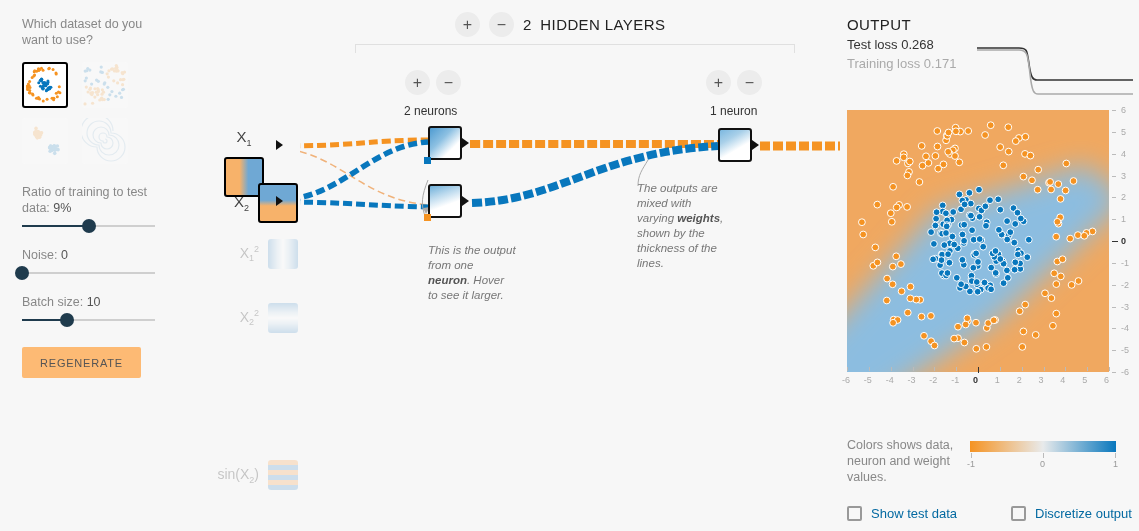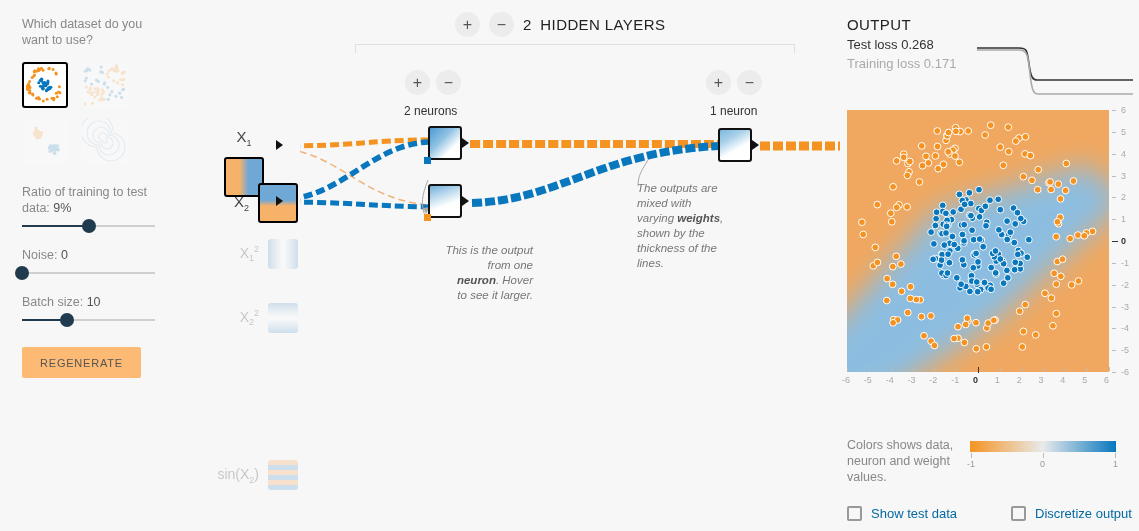--- a/index.html
+++ b/index.html
@@ -543,21 +543,21 @@
     <div class="neuron" style="left:128px; top:184px; background:linear-gradient(160deg,#6fb0da 0%,#bcdaee 32%,#ffffff 62%,#ffffff 100%);"></div>
     <div class="bias-sq" style="left:124px; top:214px; background:#f59322;"></div>
     <div class="arrow-tip" style="left:162px; top:196px;"></div>
 
     <div class="neuron" style="left:418px; top:128px; background:linear-gradient(150deg,#7cb8e0 0%,#a9d0e9 30%,#ffffff 62%,#ffffff 100%);"></div>
     <div class="arrow-tip" style="left:452px; top:140px;"></div>
 
     <div class="arrow-tip" style="left:-24px; top:140px;"></div>
     <div class="arrow-tip" style="left:-24px; top:196px;"></div>
 
-    <div class="callout" style="left:113px; top:243px; width:120px;text-align:right;">
+    <div class="callout" style="left:128px; top:243px; width:120px;">
       <span>This is the output</span><br>
       <span>from one</span><br>
       <b>neuron</b><span>. Hover</span><br>
       <span>to see it larger.</span>
     </div>
 
     <div class="callout" style="left:337px; top:181px; width:104px;">
       <span>The outputs are</span><br>
       <span>mixed with</span><br>
       <span>varying </span><b>weights</b><span>,</span><br>

